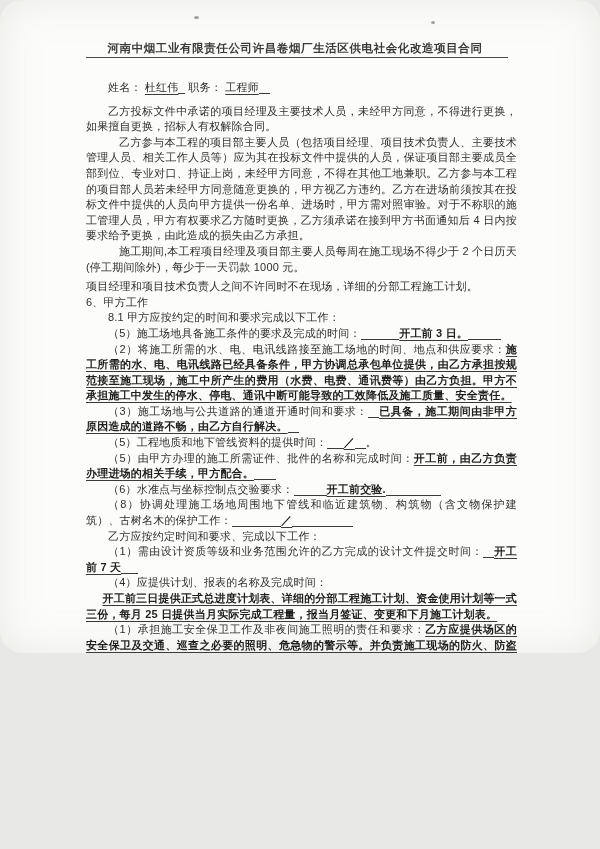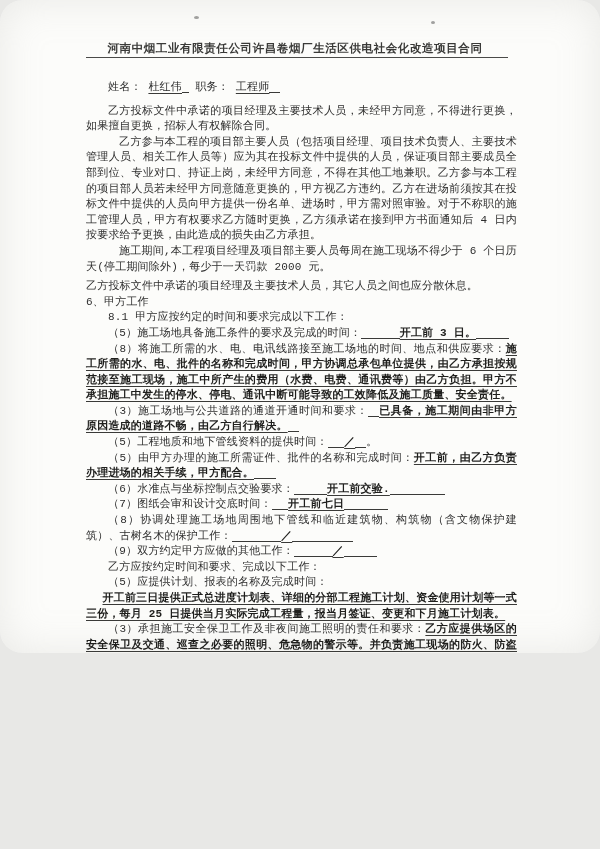--- a/index.html
+++ b/index.html
@@ -7,21 +7,21 @@
     padding: 0;
     background: #e8e8e6;
   }
   .page {
     position: relative;
     width: 600px;
     height: 653px;
     margin: 0 auto;
     background: #fcfcfa;
     overflow: hidden;
-    font-family: Liberation Mono, monospace;
+    font-family: Liberation Sans, sans-serif;
     color: #2e2e2e;
     box-shadow: inset 0 0 40px rgba(180,180,175,0.25);
     border-radius: 22px;
   }
   .speck {
     position: absolute;
     background: #8a8a88;
     border-radius: 50%;
     opacity: 0.8;
   }
@@ -101,33 +101,32 @@
   <div class="speck speck-1"></div>
   <div class="speck speck-2"></div>
 
   <div class="header-title">河南中烟工业有限责任公司许昌卷烟厂生活区供电社会化改造项目合同</div>
   <div class="header-rule"></div>
 
   <div class="doc-body">
       <p class="para" style="text-indent: 2em;"><span class="seg-plain">姓名： </span><span class="seg-uplain">杜红伟</span><span class="seg-blank" style="width: 0.6em;"></span><span class="seg-plain"> 职务： </span><span class="seg-uplain">工程师</span><span class="seg-blank" style="width: 1em;"></span></p>
       <p class="para" style="text-indent: 2em; margin-top: 8px;"><span class="seg-plain">乙方投标文件中承诺的项目经理及主要技术人员，未经甲方同意，不得进行更换，如果擅自更换，招标人有权解除合同。</span></p>
       <p class="para" style="text-indent: 3em;"><span class="seg-plain">乙方参与本工程的项目部主要人员（包括项目经理、项目技术负责人、主要技术管理人员、相关工作人员等）应为其在投标文件中提供的人员，保证项目部主要成员全部到位、专业对口、持证上岗，未经甲方同意，不得在其他工地兼职。乙方参与本工程的项目部人员若未经甲方同意随意更换的，甲方视乙方违约。乙方在进场前须按其在投标文件中提供的人员向甲方提供一份名单、进场时，甲方需对照审验。对于不称职的施工管理人员，甲方有权要求乙方随时更换，乙方须承诺在接到甲方书面通知后 4 日内按要求给予更换，由此造成的损失由乙方承担。</span></p>
-      <p class="para" style="text-indent: 3em;"><span class="seg-plain">施工期间,本工程项目经理及项目部主要人员每周在施工现场不得少于 6 个日历天(停工期间除外)，每少于一天罚款 2000 元。</span></p>
-      <p class="para" style="text-indent: 0em; margin-top: 4px;"><span class="seg-plain">乙方投标文件中承诺的项目经理及主要技术人员，其它人员之间也应分散休息。</span></p>
+      <p class="para" style="text-indent: 3em;"><span class="seg-plain">施工期间,本工程项目经理及项目部主要人员每周在施工现场不得少于 2 个日历天(停工期间除外)，每少于一天罚款 1000 元。</span></p>
+      <p class="para" style="text-indent: 0em; margin-top: 4px;"><span class="seg-plain">项目经理和项目技术负责人之间不许同时不在现场，详细的分部工程施工计划。</span></p>
       <p class="para" style="text-indent: 0em;"><span class="seg-plain">6、甲方工作</span></p>
       <p class="para" style="text-indent: 2em;"><span class="seg-plain">8.1 甲方应按约定的时间和要求完成以下工作：</span></p>
       <p class="para" style="text-indent: 2em;"><span class="seg-plain">（5）施工场地具备施工条件的要求及完成的时间：</span><span class="seg-blank" style="width: 3.5em;"></span><span class="seg-fill">开工前 3 日。</span><span class="seg-blank" style="width: 3em;"></span></p>
-      <p class="para" style="text-indent: 2em;"><span class="seg-plain">（8）将施工所需的水、电、电讯线路接至施工场地的时间、地点和供应要求：</span><span class="seg-fill">施工所需的水、电、批件的名称和完成时间，甲方协调总承包单位提供，由乙方承担按规范接至施工现场，施工中所产生的费用（水费、电费、通讯费等）由乙方负担。甲方不承担施工中发生的停水、停电、通讯中断可能导致的工效降低及施工质量、安全责任。</span></p>
+      <p class="para" style="text-indent: 2em;"><span class="seg-plain">（2）将施工所需的水、电、电讯线路接至施工场地的时间、地点和供应要求：</span><span class="seg-fill">施工所需的水、电、电讯线路已经具备条件，甲方协调总承包单位提供，由乙方承担按规范接至施工现场，施工中所产生的费用（水费、电费、通讯费等）由乙方负担。甲方不承担施工中发生的停水、停电、通讯中断可能导致的工效降低及施工质量、安全责任。</span></p>
       <p class="para" style="text-indent: 2em;"><span class="seg-plain">（3）施工场地与公共道路的通道开通时间和要求：</span><span class="seg-blank" style="width: 1em;"></span><span class="seg-fill">已具备，施工期间由非甲方原因造成的道路不畅，由乙方自行解决。</span><span class="seg-blank" style="width: 1em;"></span></p>
       <p class="para" style="text-indent: 2em;"><span class="seg-plain">（5）工程地质和地下管线资料的提供时间：</span><span class="seg-blank" style="width: 1.5em;"></span><span class="seg-fill">／</span><span class="seg-blank" style="width: 1em;"></span><span class="seg-plain">。</span></p>
       <p class="para" style="text-indent: 2em;"><span class="seg-plain">（5）由甲方办理的施工所需证件、批件的名称和完成时间：</span><span class="seg-fill">开工前，由乙方负责办理进场的相关手续，甲方配合。</span><span class="seg-blank" style="width: 2em;"></span></p>
       <p class="para" style="text-indent: 2em;"><span class="seg-plain">（6）水准点与坐标控制点交验要求：</span><span class="seg-blank" style="width: 3em;"></span><span class="seg-fill">开工前交验.</span><span class="seg-blank" style="width: 5em;"></span></p>
-      <p class="para" style="text-indent: 2em;"><span class="seg-plain">（7）图纸会审和设计交底时间：</span><span class="seg-blank" style="width: 1.5em;"></span><span class="seg-fill">开工前七日</span><span class="seg-blank" style="width: 4em;"></span></p>
       <p class="para" style="text-indent: 2em;"><span class="seg-plain">（8）协调处理施工场地周围地下管线和临近建筑物、构筑物（含文物保护建筑）、古树名木的保护工作：</span><span class="seg-blank" style="width: 4.5em;"></span><span class="seg-fill">／</span><span class="seg-blank" style="width: 5.5em;"></span></p>
-      <p class="para" style="text-indent: 2em;"><span class="seg-plain">（9）双方约定甲方应做的其他工作：</span><span class="seg-blank" style="width: 3.5em;"></span><span class="seg-fill">／</span><span class="seg-blank" style="width: 3em;"></span></p>
       <p class="para" style="text-indent: 2em;"><span class="seg-plain">乙方应按约定时间和要求、完成以下工作：</span></p>
-      <p class="para" style="text-indent: 2em;"><span class="seg-plain">（5）应提供计划、报表的名称及完成时间：</span></p>
+      <p class="para" style="text-indent: 2em;"><span class="seg-plain">（1）需由设计资质等级和业务范围允许的乙方完成的设计文件提交时间：</span><span class="seg-blank" style="width: 1em;"></span><span class="seg-fill">开工前 7 天</span><span class="seg-blank" style="width: 1.5em;"></span></p>
+      <p class="para" style="text-indent: 2em;"><span class="seg-plain">（4）应提供计划、报表的名称及完成时间：</span></p>
       <p class="para" style="text-indent: 1.5em;"><span class="seg-fill">开工前三日提供正式总进度计划表、详细的分部工程施工计划、资金使用计划等一式三份，每月 25 日提供当月实际完成工程量，报当月签证、变更和下月施工计划表。</span></p>
-      <p class="para" style="text-indent: 2em;"><span class="seg-plain">（3）承担施工安全保卫工作及非夜间施工照明的责任和要求：</span><span class="seg-fill">乙方应提供场区的安全保卫及交通、巡查之必要的照明、危急物的警示等。并负责施工现场的防火、防盗及施工安全保卫工作并承担由此产生的费用。</span></p>
+      <p class="para" style="text-indent: 2em;"><span class="seg-plain">（1）承担施工安全保卫工作及非夜间施工照明的责任和要求：</span><span class="seg-fill">乙方应提供场区的安全保卫及交通、巡查之必要的照明、危急物的警示等。并负责施工现场的防火、防盗及施工安全保卫工作并承担由此产生的费用。</span></p>
     </div>
 
   <div class="page-number">- 5 -</div>
 </div>
 
 </body></html>

